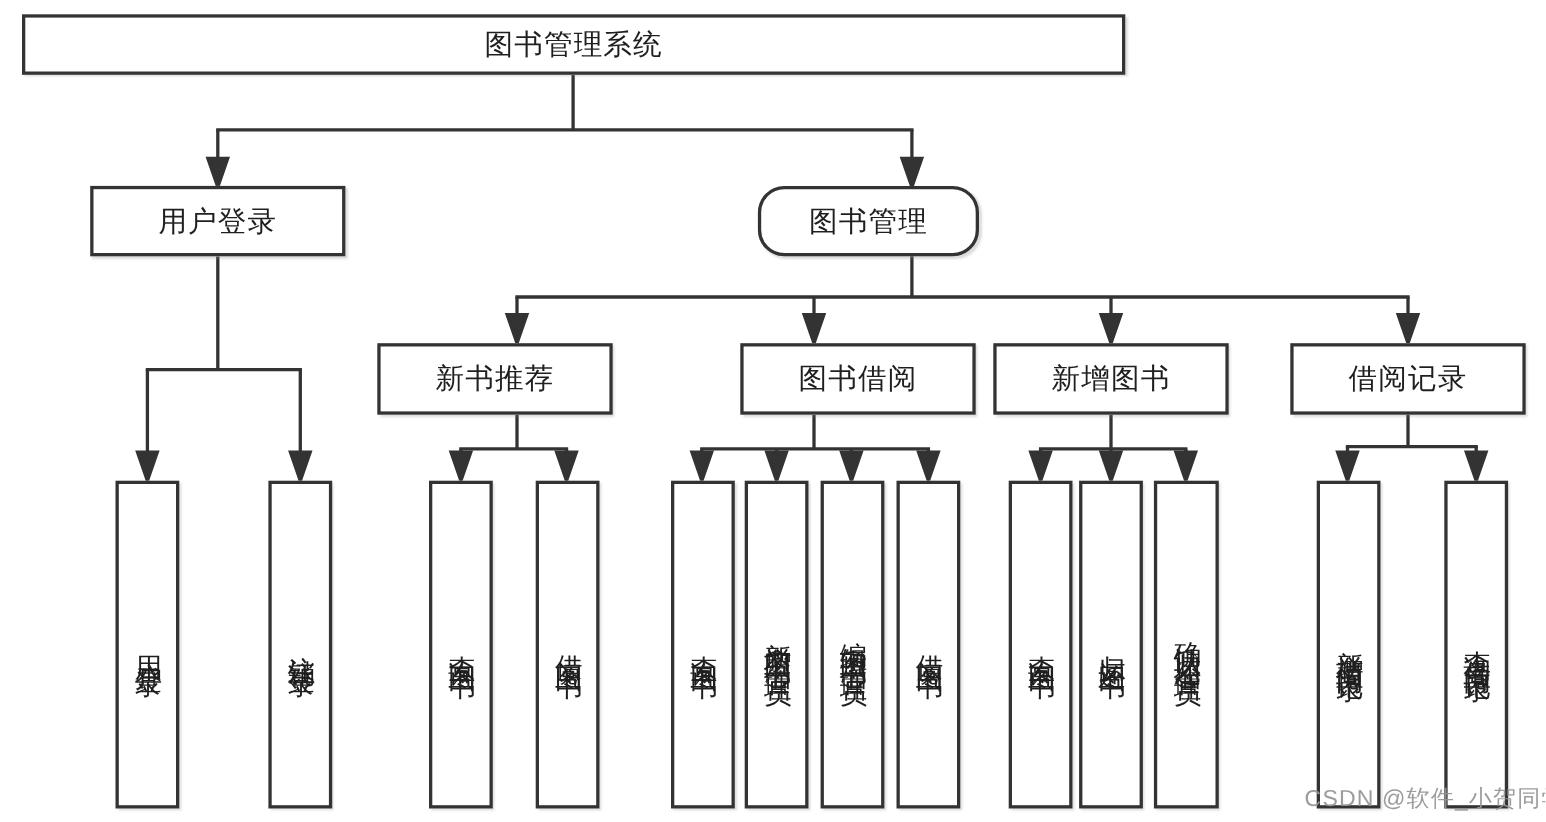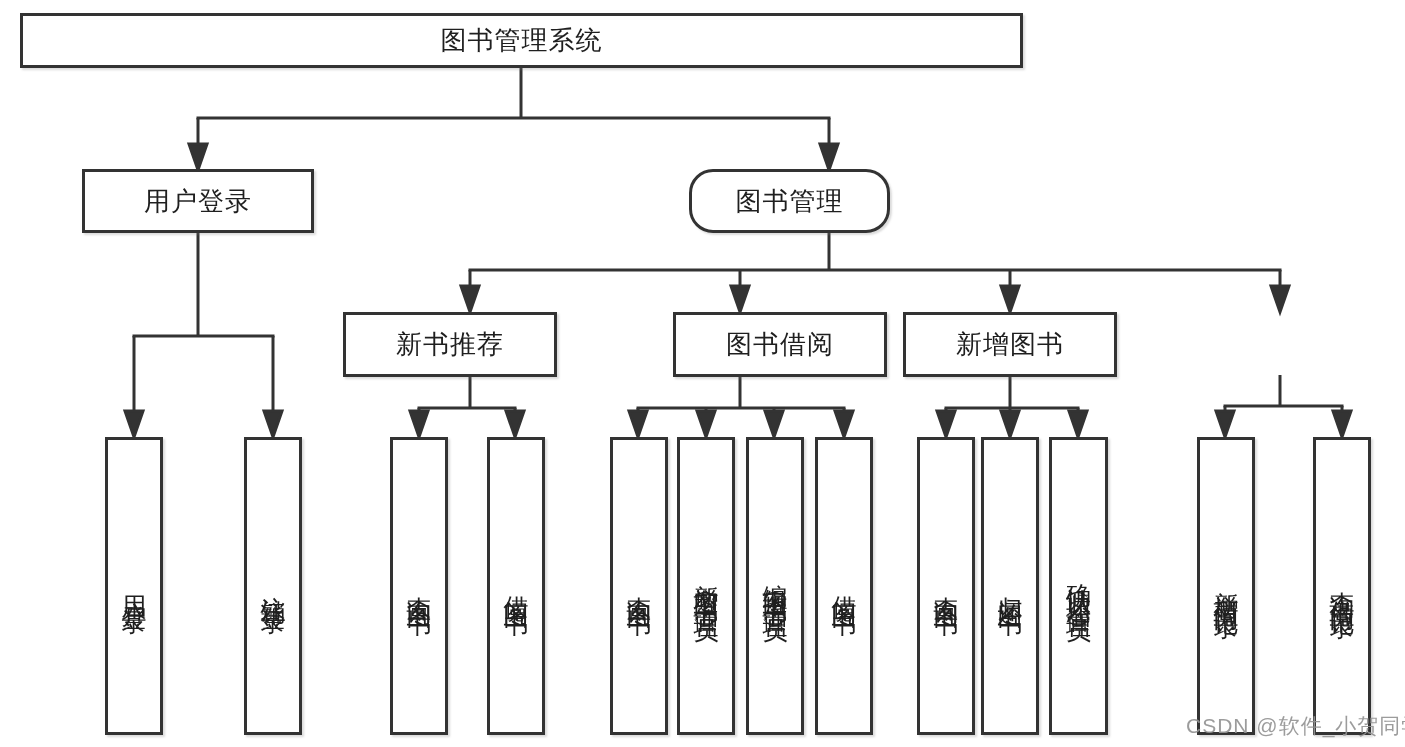--- a/index.html
+++ b/index.html
@@ -123,20 +123,23 @@
 
   <div class="box l3 p-g0">
     <span class="hlabel">新书推荐</span>
   </div>
   <div class="box l3 p-g1">
     <span class="hlabel">图书借阅</span>
   </div>
   <div class="box l3 p-g2">
     <span class="hlabel">新增图书</span>
   </div>
+  <div class="box l3 p-g3">
+    <span class="hlabel">借阅记录</span>
+  </div>
 
   <div class="box l4 p-c0">
     <span class="vtext">用户登录</span>
   </div>
   <div class="box l4 p-c1">
     <span class="vtext">注销登录</span>
   </div>
 
   <div class="box l4 p-c2">
     <span class="vtext">查询图书</span>

